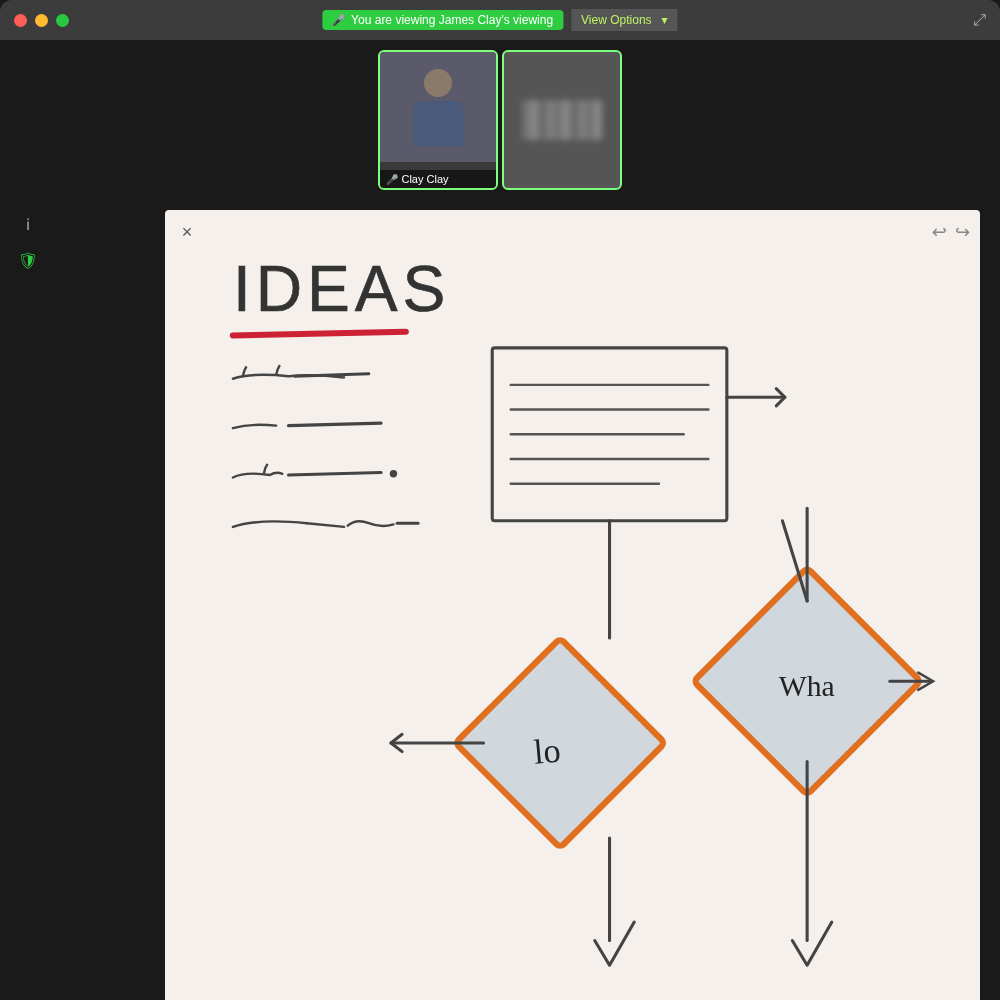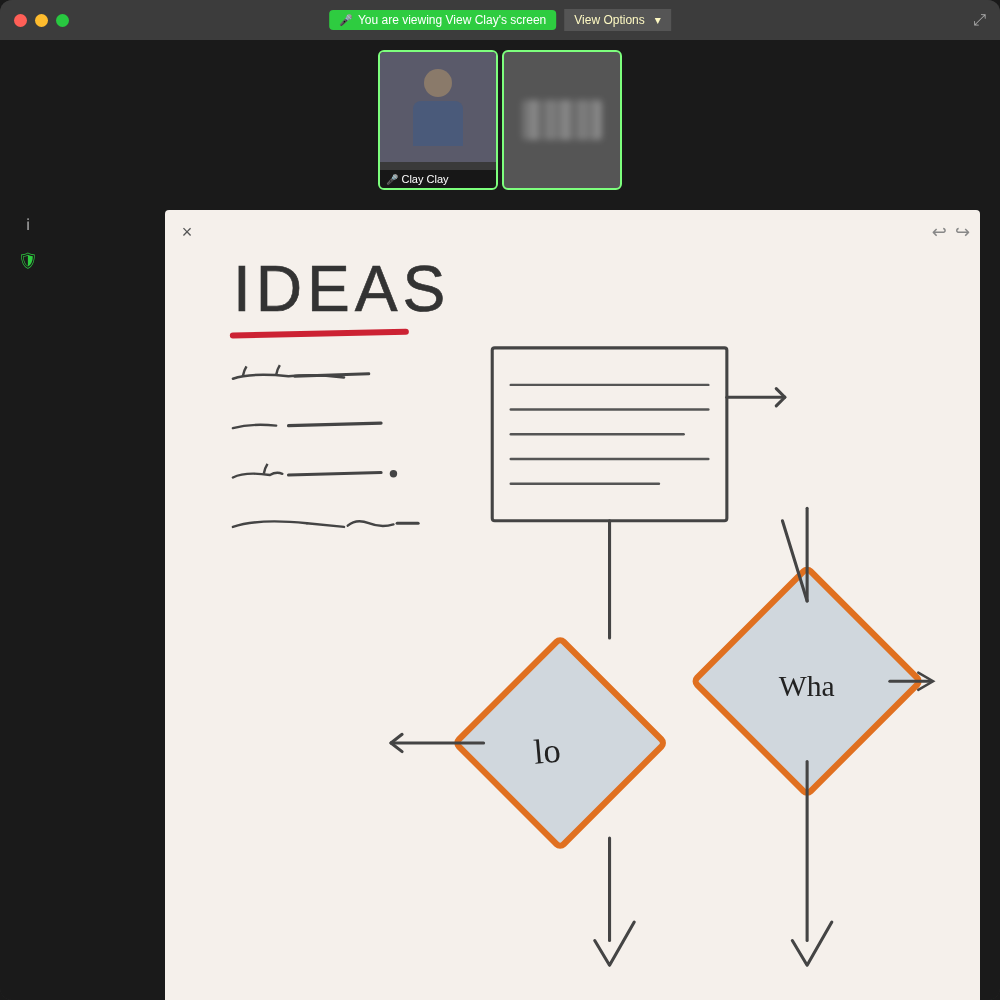--- a/index.html
+++ b/index.html
@@ -66,21 +66,21 @@
       align-items: center;
       gap: 5px;
     }
 
     .viewing-badge .mic-icon {
       font-size: 11px;
     }
 
     .view-options-btn {
       background: #555;
-      color: #fef9c3;
+      color: #bef264;
       font-size: 12px;
       padding: 4px 10px;
       border-radius: 0;
       border: none;
       cursor: pointer;
       display: flex;
       align-items: center;
       gap: 10px;
     }
 
@@ -293,21 +293,21 @@
 
   <div class="mac-titlebar">
     <div class="mac-buttons">
       <div class="mac-btn close"></div>
       <div class="mac-btn minimize"></div>
       <div class="mac-btn maximize"></div>
     </div>
     <div class="titlebar-center">
       <div class="viewing-badge">
         <span class="mic-icon">🎤</span>
-        <span>You are viewing View Clay's screen</span>
+        <span>You are viewing James Clay's viewing</span>
       </div>
       <button class="view-options-btn">
         <span>View Options</span>
         <span>▾</span>
       </button>
     </div>
     <div class="expand-btn">⤢</div>
   </div>
 
   <div class="main-content">

